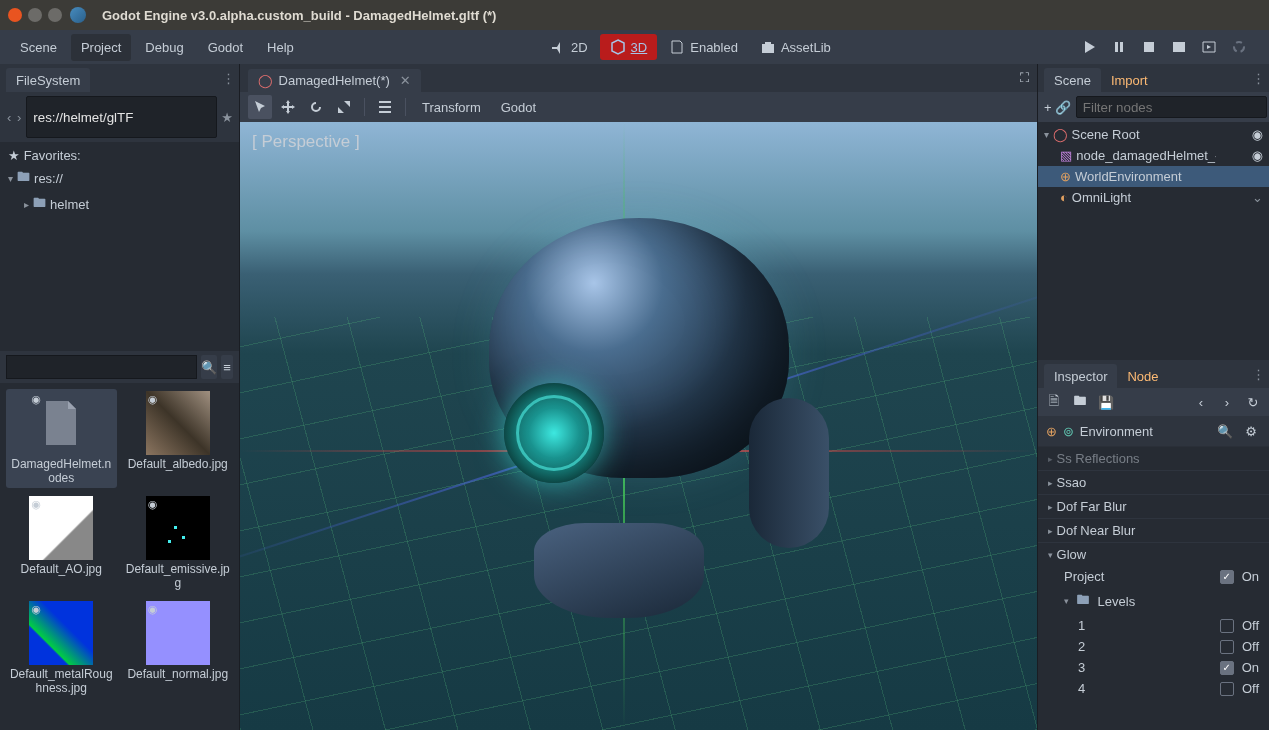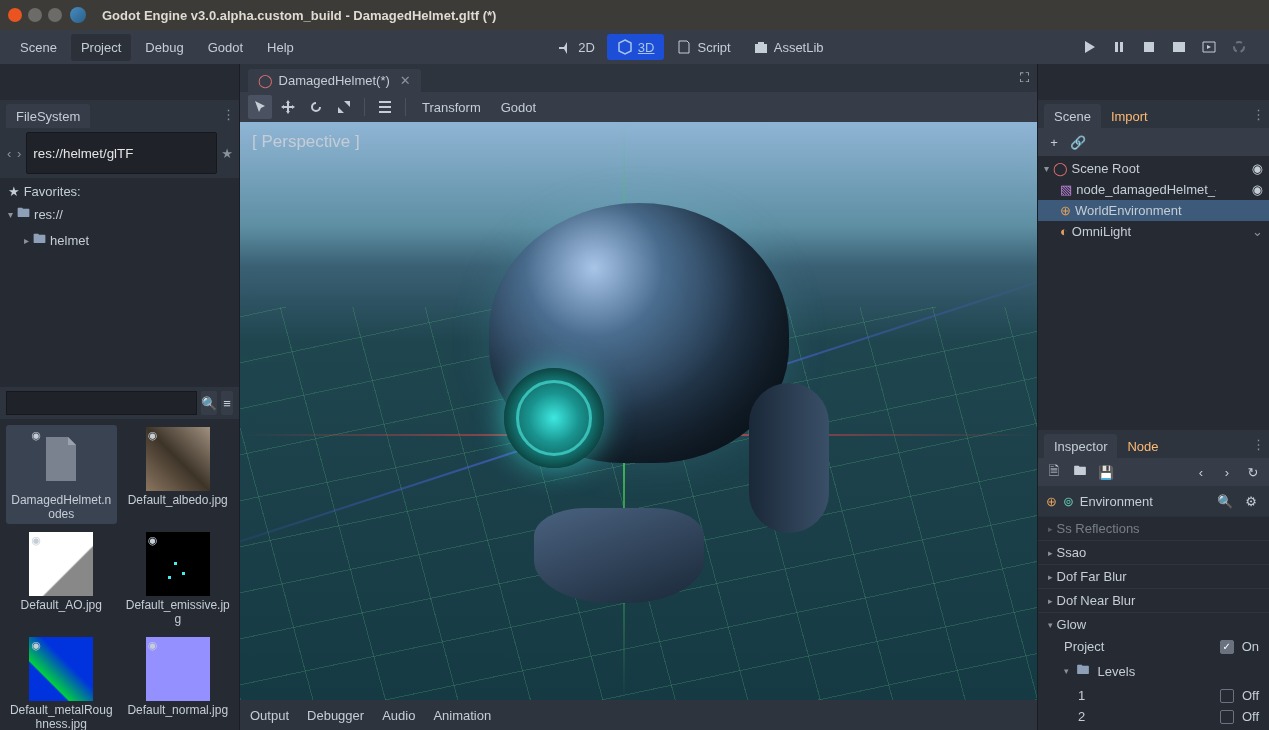--- a/index.html
+++ b/index.html
@@ -14,32 +14,32 @@
 .titlebar-text { color: #dfdbd2; font-weight: bold; margin-left: 8px; }
 .app-icon { width: 16px; height: 16px; border-radius: 50%; background: linear-gradient(135deg, #478cbf, #2a5f8a); }
 
 
 .menubar { height: 34px; background: #363d49; display: flex; align-items: center; padding: 0 10px; }
 .menu-left { display: flex; gap: 4px; }
 .menu-item { padding: 6px 10px; cursor: pointer; border-radius: 3px; }
 .menu-item.active { background: #2c3139; }
 .menu-center { margin-left: auto; display: flex; gap: 2px; }
 .ctx-btn { display: flex; align-items: center; gap: 5px; padding: 5px 10px; cursor: pointer; border-radius: 3px; }
-.ctx-btn.active { background: #1d4ed8; color: #a7c4e6; text-decoration: underline; }
+.ctx-btn.active { background: #b91c1c; color: #a7c4e6; text-decoration: underline; }
 .menu-right { margin-left: auto; display: flex; gap: 6px; padding-right: 8px; }
 .tool-btn { width: 24px; height: 24px; display: flex; align-items: center; justify-content: center; cursor: pointer; }
 
 
 .layout { display: flex; height: calc(100% - 64px); }
 .left-panel { width: 240px; background: #262b33; border-right: 1px solid #1a1d23; display: flex; flex-direction: column; }
 .center-panel { flex: 1; display: flex; flex-direction: column; background: #262b33; }
 .right-panel { width: 232px; background: #262b33; border-left: 1px solid #1a1d23; display: flex; flex-direction: column; }
 
 
-.dock-tabs { height: 28px; background: #2e343e; display: flex; align-items: center; padding: 0 6px; margin-top: 36px; }
+.dock-tabs { height: 28px; background: #2e343e; display: flex; align-items: center; padding: 0 6px; }
 .dock-tab { padding: 5px 10px; background: #363d49; border-radius: 3px 3px 0 0; margin-top: 4px; cursor: pointer; }
 .dock-tab.inactive { background: transparent; color: #fdba74; }
 .dots-icon { margin-left: auto; color: #8a929c; letter-spacing: -2px; }
 
 
 .fs-toolbar { display: flex; align-items: center; gap: 4px; padding: 4px 6px; background: #2e343e; }
 .nav-btn { width: 18px; height: 22px; display: flex; align-items: center; justify-content: center; cursor: pointer; color: #8a929c; }
 .path-input { flex: 1; background: #1f2329; border: 1px solid #15181d; color: #e5e5e5; padding: 20px 6px; height: 24px; border-radius: 2px; }
 .fav-star { width: 20px; text-align: center; color: #8a929c; }
 .fs-tree { padding: 4px 8px; }
@@ -163,21 +163,21 @@
     <div class="ctx-btn active">
       <svg class="ico" viewBox="0 0 16 16">
           <path d="M8 1l6 3v8l-6 3-6-3V4z" fill="none" stroke="currentColor" stroke-width="1.5"></path>
         </svg>
       <span>3D</span>
     </div>
     <div class="ctx-btn">
       <svg class="ico" viewBox="0 0 16 16">
           <path d="M3 2h8l2 2v10H3z" fill="none" stroke="currentColor"></path>
         </svg>
-      <span>Script</span>
+      <span>Enabled</span>
     </div>
     <div class="ctx-btn">
       <svg class="ico" viewBox="0 0 16 16">
           <path d="M2 5h12v9H2zM5 5V3h6v2"></path>
         </svg>
       <span>AssetLib</span>
     </div>
   </div>
   <div class="menu-right">
     <div class="tool-btn">
@@ -347,37 +347,32 @@
       <div class="helmet">
         <div class="helmet-dome"></div>
         <div class="side-pipe"></div>
         <div class="visor">
             <div class="visor-ring"></div>
           </div>
         <div class="chin"></div>
       </div>
     </div>
 
-    <div class="bottom-panel">
-      <div class="bottom-tab">Output</div>
-      <div class="bottom-tab">Debugger</div>
-      <div class="bottom-tab">Audio</div>
-      <div class="bottom-tab">Animation</div>
-    </div>
   </div>
 
   <div class="right-panel">
     <div class="dock-tabs">
       <div class="dock-tab">Scene</div>
       <div class="dock-tab inactive">Import</div>
       <div class="dots-icon">⋮</div>
     </div>
     <div class="scene-toolbar">
       <div class="small-btn">+</div>
       <div class="small-btn">🔗</div>
+      <input class="scene-filter" placeholder="Filter nodes" style="">
 
     </div>
     <div class="scene-tree">
       <div class="st-row">
           <span class="arrow">▾</span>
           <span class="ic-red">◯</span>
           <span>Scene Root</span>
           <span class="vis">◉</span>
         </div>
       <div class="st-row" style="padding-left:22px">

